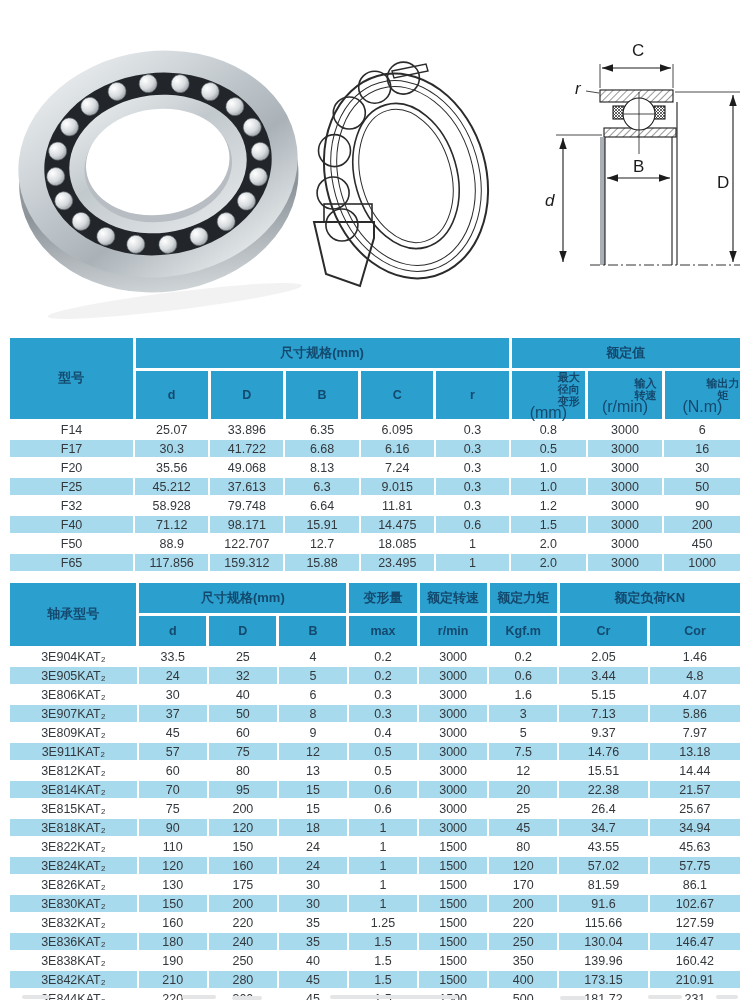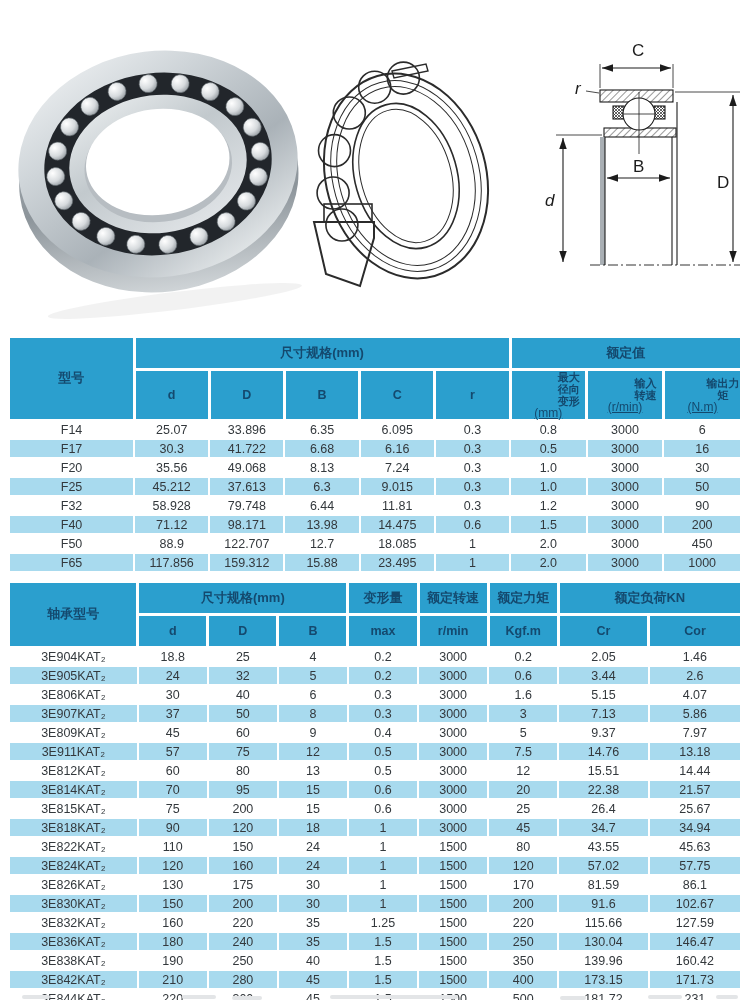--- a/index.html
+++ b/index.html
@@ -22,21 +22,21 @@
     background:var(--header-blue); color:var(--header-text);
     font-weight:bold; text-align:center; vertical-align:middle;
     border:3px solid #fff; border-top:none; font-size:12.5px;
   }
   th:first-child { border-left:none;margin-left:17px; }
   th:last-child  { border-right:none; }
   thead tr.group-row th { height:31px; font-size:13px; }
   thead tr.sub-row   th { height:37px; }
   .tbl2 thead tr.sub-row th { height:33px; }
   th .l1 { display:block; font-size:11px; line-height:12px;margin-left:41px; }
-  th .l2 { display:block; font-size:12px; line-height:12px; font-weight:normal;text-decoration:underline; }
+  th .l2 { display:block; font-size:16px; line-height:12px; font-weight:normal; }
   td {
     height:19px; text-align:center; vertical-align:middle;
     font-size:12.5px; color:#33383c;
     border-right:2px solid #fff; border-bottom:2px solid #fff;
   }
   td:last-child { border-right:none; }
   tbody tr:nth-child(even) td { background:var(--stripe-blue); }
   tbody tr:nth-child(odd)  td { background:#ffffff; }
 
   
@@ -278,32 +278,32 @@
           <td>9.015</td>
           <td>0.3</td>
           <td>1.0</td>
           <td>3000</td>
           <td>50</td>
         </tr>
         <tr>
           <td>F32</td>
           <td>58.928</td>
           <td>79.748</td>
-          <td>6.44</td>
+          <td>6.64</td>
           <td>11.81</td>
           <td>0.3</td>
           <td>1.2</td>
           <td>3000</td>
           <td>90</td>
         </tr>
         <tr>
           <td>F40</td>
           <td>71.12</td>
           <td>98.171</td>
-          <td>13.98</td>
+          <td>15.91</td>
           <td>14.475</td>
           <td>0.6</td>
           <td>1.5</td>
           <td>3000</td>
           <td>200</td>
         </tr>
         <tr>
           <td>F50</td>
           <td>88.9</td>
           <td>122.707</td>
@@ -356,39 +356,39 @@
         <th>max</th>
         <th>r/min</th>
         <th>Kgf.m</th>
         <th>Cr</th>
         <th>Cor</th>
       </tr>
     </thead>
     <tbody>
         <tr>
           <td>3E904KAT₂</td>
-          <td>18.8</td>
+          <td>33.5</td>
           <td>25</td>
           <td>4</td>
           <td>0.2</td>
           <td>3000</td>
           <td>0.2</td>
           <td>2.05</td>
           <td>1.46</td>
         </tr>
         <tr>
           <td>3E905KAT₂</td>
           <td>24</td>
           <td>32</td>
           <td>5</td>
           <td>0.2</td>
           <td>3000</td>
           <td>0.6</td>
           <td>3.44</td>
-          <td>2.6</td>
+          <td>4.8</td>
         </tr>
         <tr>
           <td>3E806KAT₂</td>
           <td>30</td>
           <td>40</td>
           <td>6</td>
           <td>0.3</td>
           <td>3000</td>
           <td>1.6</td>
           <td>5.15</td>
@@ -550,21 +550,21 @@
         </tr>
         <tr>
           <td>3E842KAT₂</td>
           <td>210</td>
           <td>280</td>
           <td>45</td>
           <td>1.5</td>
           <td>1500</td>
           <td>400</td>
           <td>173.15</td>
-          <td>171.73</td>
+          <td>210.91</td>
         </tr>
         <tr>
           <td>3E844KAT₂</td>
           <td>220</td>
           <td>300</td>
           <td>45</td>
           <td>1.5</td>
           <td>1500</td>
           <td>500</td>
           <td>181.72</td>

